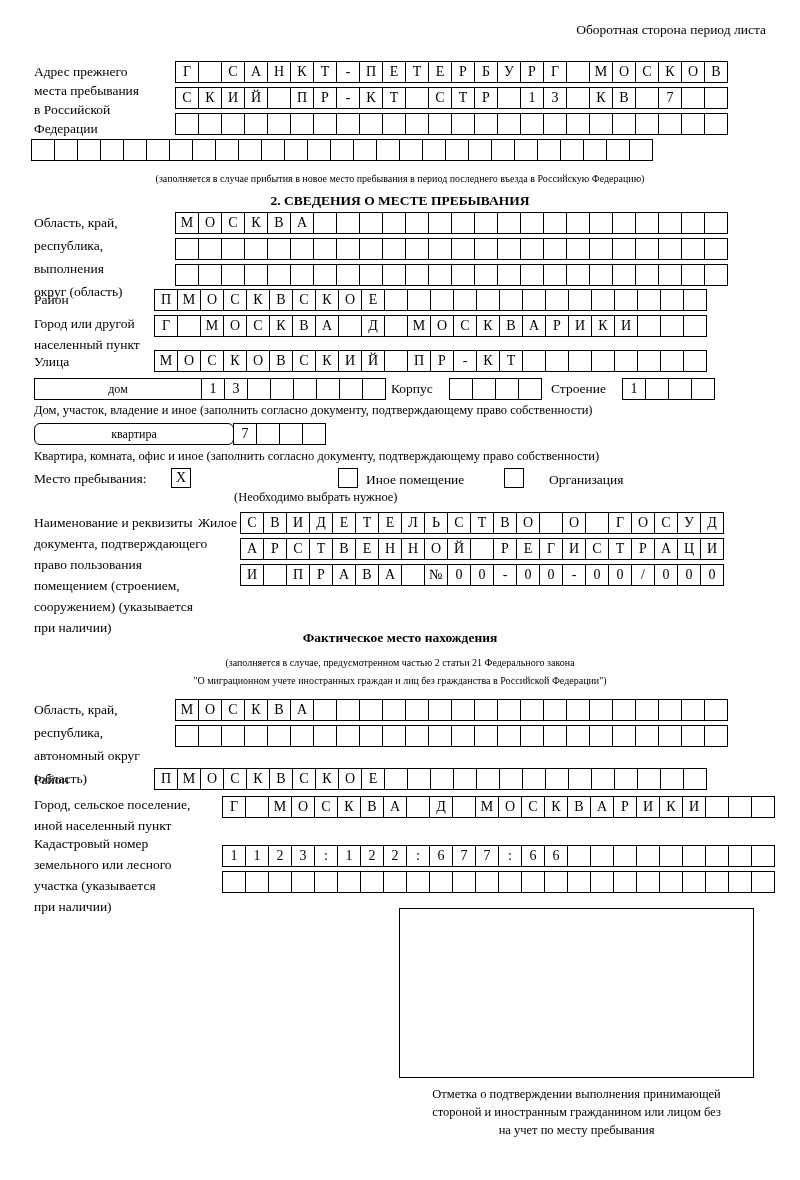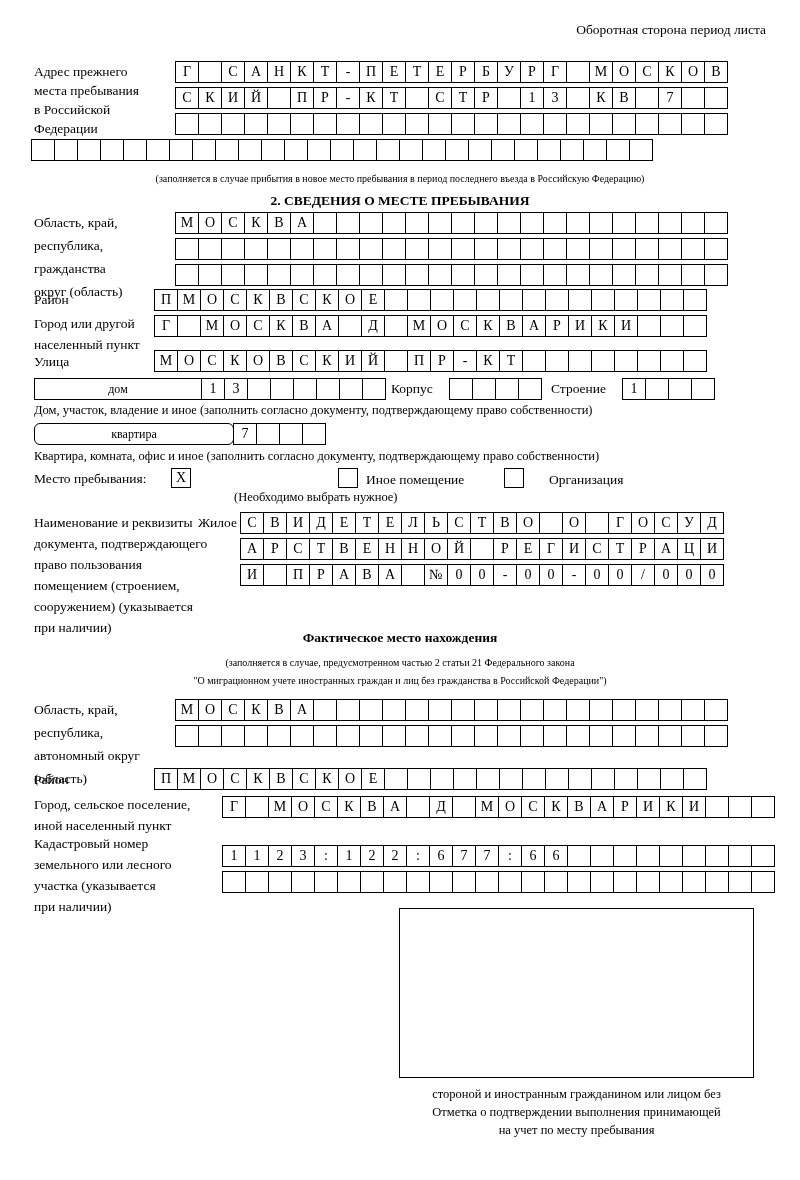--- a/index.html
+++ b/index.html
@@ -159,21 +159,21 @@
       <div class="cell"></div>
     </div>
 
   <div class="footnote" style="top:170px;">(заполняется в случае прибытия в новое место пребывания в период последнего въезда в Российскую Федерацию)</div>
 
   <div class="bold-center" style="top:193px;">2. СВЕДЕНИЯ О МЕСТЕ ПРЕБЫВАНИЯ</div>
 
   <div class="lbl-abs" style="left:34px;top:211px;line-height:23px;">
     <div>Область, край,</div>
     <div>республика,</div>
-    <div>гражданства</div>
+    <div>выполнения</div>
     <div>округ (область)</div>
   </div>
   <div class="boxrow" id="rg-r0" style="left:175px;top:212px;">
       <div class="cell">М</div>
       <div class="cell">О</div>
       <div class="cell">С</div>
       <div class="cell">К</div>
       <div class="cell">В</div>
       <div class="cell">А</div>
       <div class="cell"></div>
@@ -634,18 +634,18 @@
       <div class="cell"></div>
       <div class="cell"></div>
       <div class="cell"></div>
       <div class="cell"></div>
       <div class="cell"></div>
       <div class="cell"></div>
     </div>
 
   <div class="bigbox" style="left:399px;top:908px;width:355px;height:170px;"></div>
   <div style="position:absolute;left:399px;top:1085px;width:355px;text-align:center;font-size:12.5px;line-height:18px;">
+    <div>Отметка о подтверждении выполнения принимающей</div>
     <div>стороной и иностранным гражданином или лицом без</div>
-    <div>Отметка о подтверждении выполнения принимающей</div>
     <div>на учет по месту пребывания</div>
   </div>
 
 </div>
 
 </body></html>

